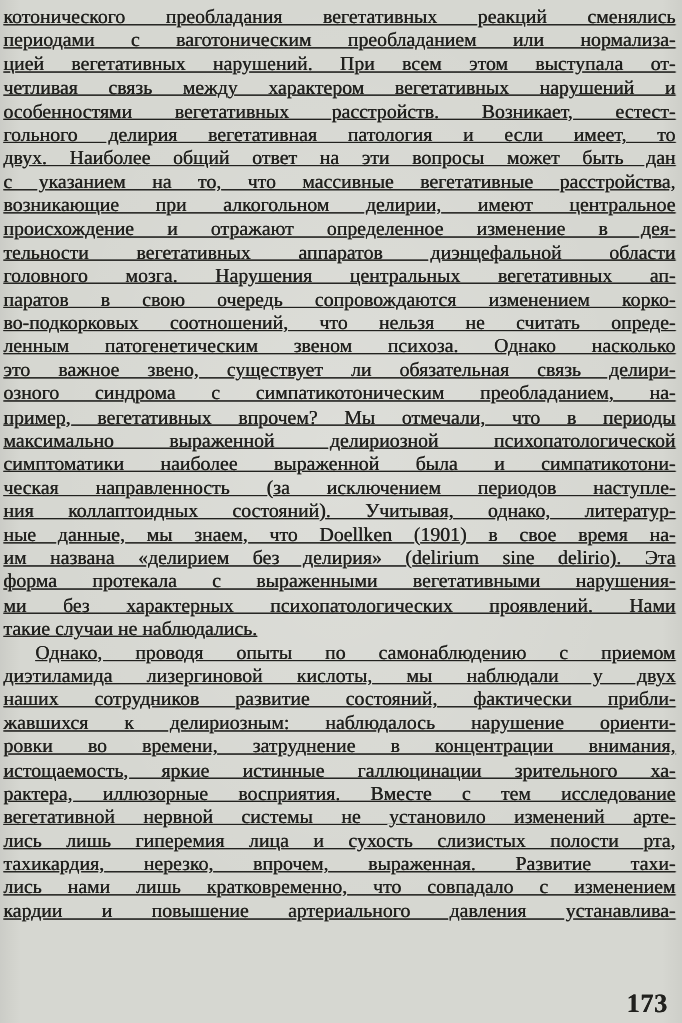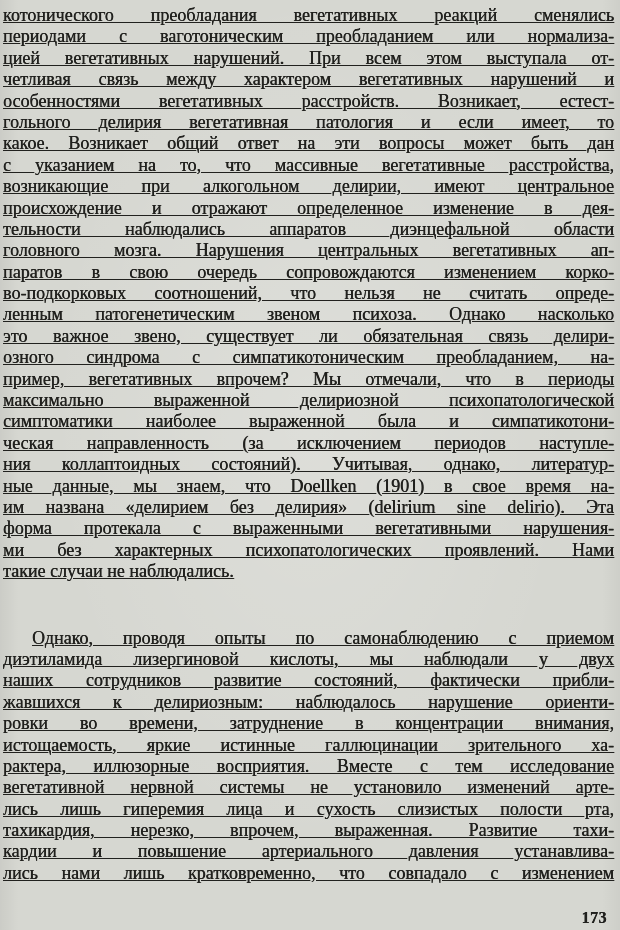--- a/index.html
+++ b/index.html
@@ -38,50 +38,49 @@
     text-shadow: 0.35px 0 0 currentColor;
     overflow: visible;
     text-decoration: underline;
   }
   .ln.para-end {
     text-align: right;
     text-align-last: left;
   }
   .ln.indent {
     text-indent: 29px;
-    margin-top: 45px;
   }
   .page-number {
     position: absolute;
     right: 13px;
     bottom: 3px;
-    font-size: 16px;
+    font-size: 24px;
     font-weight: bold;
     letter-spacing: 0.5px;
     text-shadow: 0.3px 0 0 currentColor;
   }
 </style>
 </head>
 <body>
 
 <div class="scan-page">
   <div class="text-block">
 
     <div>
       <div class="ln">котонического преобладания вегетативных реакций сменялись</div>
       <div class="ln">периодами с ваготоническим преобладанием или нормализа-</div>
       <div class="ln">цией вегетативных нарушений. При всем этом выступала от-</div>
       <div class="ln">четливая связь между характером вегетативных нарушений и</div>
       <div class="ln">особенностями вегетативных расстройств. Возникает, естест-</div>
       <div class="ln">гольного делирия вегетативная патология и если имеет, то</div>
-      <div class="ln">какое. Возникает общий ответ на эти вопросы может быть дан</div>
+      <div class="ln">двух. Наиболее общий ответ на эти вопросы может быть дан</div>
       <div class="ln">с указанием на то, что массивные вегетативные расстройства,</div>
       <div class="ln">возникающие при алкогольном делирии, имеют центральное</div>
       <div class="ln">происхождение и отражают определенное изменение в дея-</div>
-      <div class="ln">тельности наблюдались аппаратов диэнцефальной области</div>
+      <div class="ln">тельности вегетативных аппаратов диэнцефальной области</div>
       <div class="ln">головного мозга. Нарушения центральных вегетативных ап-</div>
       <div class="ln">паратов в свою очередь сопровождаются изменением корко-</div>
       <div class="ln">во-подкорковых соотношений, что нельзя не считать опреде-</div>
       <div class="ln">ленным патогенетическим звеном психоза. Однако насколько</div>
       <div class="ln">это важное звено, существует ли обязательная связь делири-</div>
       <div class="ln">озного синдрома с симпатикотоническим преобладанием, на-</div>
       <div class="ln">пример, вегетативных впрочем? Мы отмечали, что в периоды</div>
       <div class="ln">максимально выраженной делириозной психопатологической</div>
       <div class="ln">симптоматики наиболее выраженной была и симпатикотони-</div>
       <div class="ln">ческая направленность (за исключением периодов наступле-</div>
@@ -97,20 +96,20 @@
       <div class="ln indent">Однако, проводя опыты  по  самонаблюдению  с  приемом</div>
       <div class="ln">диэтиламида лизергиновой кислоты, мы наблюдали у двух</div>
       <div class="ln">наших сотрудников развитие состояний, фактически прибли-</div>
       <div class="ln">жавшихся к делириозным: наблюдалось нарушение ориенти-</div>
       <div class="ln">ровки во времени, затруднение в концентрации внимания,</div>
       <div class="ln">истощаемость, яркие истинные галлюцинации зрительного ха-</div>
       <div class="ln">рактера, иллюзорные восприятия. Вместе с тем исследование</div>
       <div class="ln">вегетативной нервной системы не установило изменений арте-</div>
       <div class="ln">лись лишь гиперемия лица и сухость слизистых полости рта,</div>
       <div class="ln">тахикардия, нерезко, впрочем, выраженная. Развитие тахи-</div>
+      <div class="ln">лись нами лишь кратковременно, что совпадало с изменением</div>
       <div class="ln">кардии и повышение артериального давления устанавлива-</div>
-      <div class="ln">лись нами лишь кратковременно, что совпадало с изменением</div>
     </div>
 
   </div>
 
   <div class="page-number">173</div>
 </div>
 
 </body></html>

